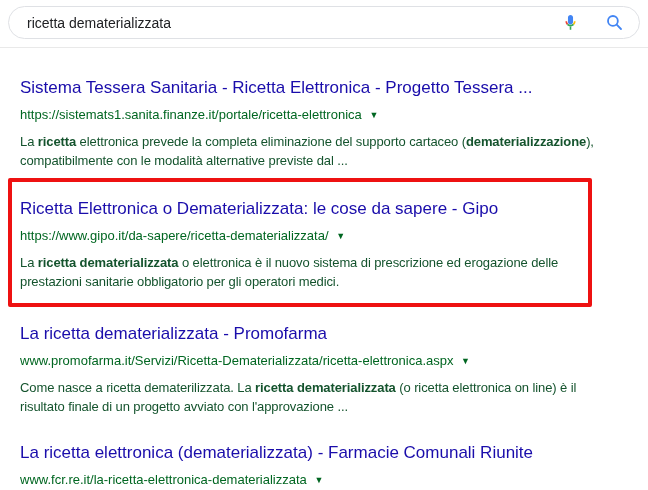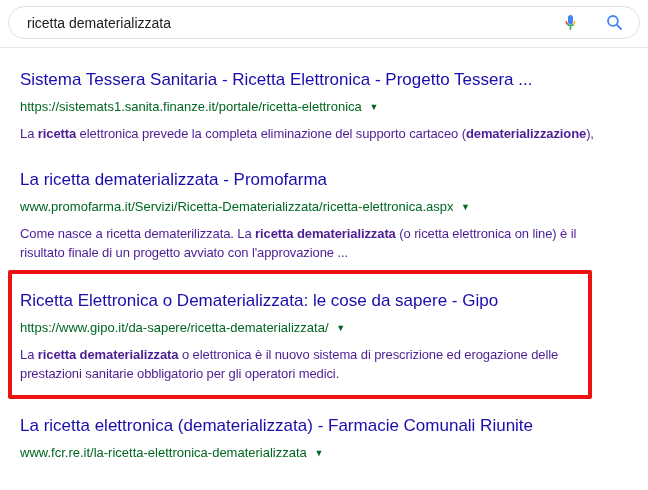--- a/index.html
+++ b/index.html
@@ -44,21 +44,21 @@
     height: 1px;
     background: #e9e9e9;
     width: 648px;
   }
 
   
   .results {
     padding: 13px 20px 0 20px;
   }
   .result { margin-top: 26px; }
-  .result:first-child { margin-top: 8px; }
+  .result:first-child { margin-top: 16px; }
 
   .result .title {
     display: block;
     color: #1a0dab;
     font-size: 17px;
     line-height: 22px;
     font-weight: 400;
     text-decoration: none;
     cursor: pointer;
     white-space: nowrap;
@@ -75,21 +75,21 @@
     font-size: 9px;
     margin-left: 4px;
     color: #006621;
     cursor: pointer;
     vertical-align: 1px;
   }
   .result .snippet {
     margin-top: 4px;
     font-size: 13px;
     line-height: 19px;
-    color: #4c1d95;
+    color: #14532d;
     letter-spacing: -0.1px;
   }
   .result .snippet b { font-weight: 700; }
 
   
   .result.highlighted {
     margin-top: 8px;
     margin-left: -12px;
     width: 584px;
     border: 4px solid #ee1111;
@@ -121,41 +121,41 @@
 
 <div class="top-divider"></div>
 
 <div class="results" id="results">
   <div class="result">
     <a class="title">Sistema Tessera Sanitaria - Ricetta Elettronica - Progetto Tessera ...</a>
     <div class="url-row">
       <span class="url-text">https://sistemats1.sanita.finanze.it/portale/ricetta-elettronica</span>
       <span class="arrow">▼</span>
     </div>
-    <div class="snippet"><span>La </span><b>ricetta</b><span> elettronica prevede la completa eliminazione del supporto cartaceo (</span><b>dematerializzazione</b><span>),</span><br></div>
-  </div>
-
-  <div class="result">
-    <a class="title">La ricetta dematerializzata - Promofarma</a>
-    <div class="url-row">
-      <span class="url-text">www.promofarma.it/Servizi/Ricetta-Dematerializzata/ricetta-elettronica.aspx</span>
-      <span class="arrow">▼</span>
-    </div>
-    <div class="snippet"><span>Come nasce a ricetta dematerilizzata. La </span><b>ricetta dematerializzata</b><span> (o ricetta elettronica on line) è il</span><br><span>risultato finale di un progetto avviato con l'approvazione ...</span></div>
+    <div class="snippet"><span>La </span><b>ricetta</b><span> elettronica prevede la completa eliminazione del supporto cartaceo (</span><b>dematerializzazione</b><span>),</span><br><span>compatibilmente con le modalità alternative previste dal ...</span></div>
   </div>
 
   <div class="result highlighted">
     <a class="title">Ricetta Elettronica o Dematerializzata: le cose da sapere - Gipo</a>
     <div class="url-row">
       <span class="url-text">https://www.gipo.it/da-sapere/ricetta-dematerializzata/</span>
       <span class="arrow">▼</span>
     </div>
     <div class="snippet"><span>La </span><b>ricetta dematerializzata</b><span> o elettronica è il nuovo sistema di prescrizione ed erogazione delle</span><br><span>prestazioni sanitarie obbligatorio per gli operatori medici.</span></div>
   </div>
 
   <div class="result">
+    <a class="title">La ricetta dematerializzata - Promofarma</a>
+    <div class="url-row">
+      <span class="url-text">www.promofarma.it/Servizi/Ricetta-Dematerializzata/ricetta-elettronica.aspx</span>
+      <span class="arrow">▼</span>
+    </div>
+    <div class="snippet"><span>Come nasce a ricetta dematerilizzata. La </span><b>ricetta dematerializzata</b><span> (o ricetta elettronica on line) è il</span><br><span>risultato finale di un progetto avviato con l'approvazione ...</span></div>
+  </div>
+
+  <div class="result">
     <a class="title">La ricetta elettronica (dematerializzata) - Farmacie Comunali Riunite</a>
     <div class="url-row">
       <span class="url-text">www.fcr.re.it/la-ricetta-elettronica-dematerializzata</span>
       <span class="arrow">▼</span>
     </div>
   </div>
 </div>
 
 </body></html>

